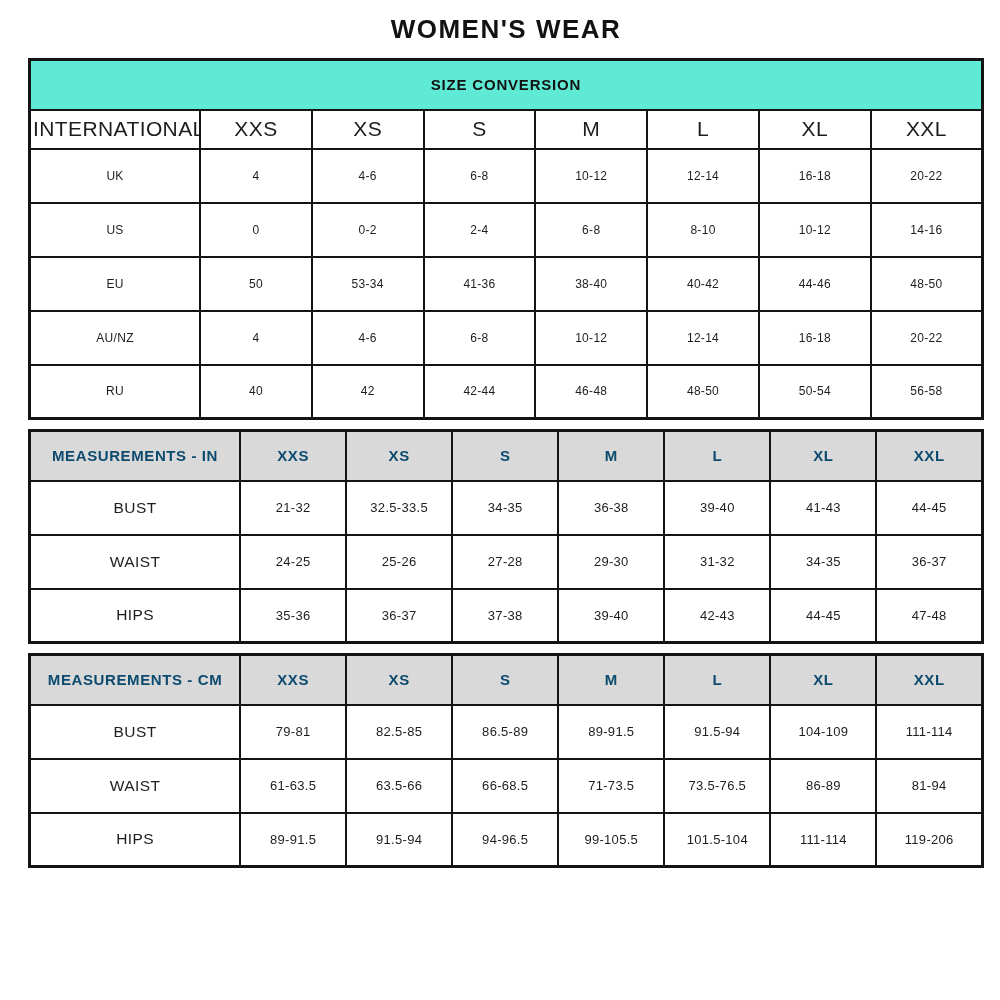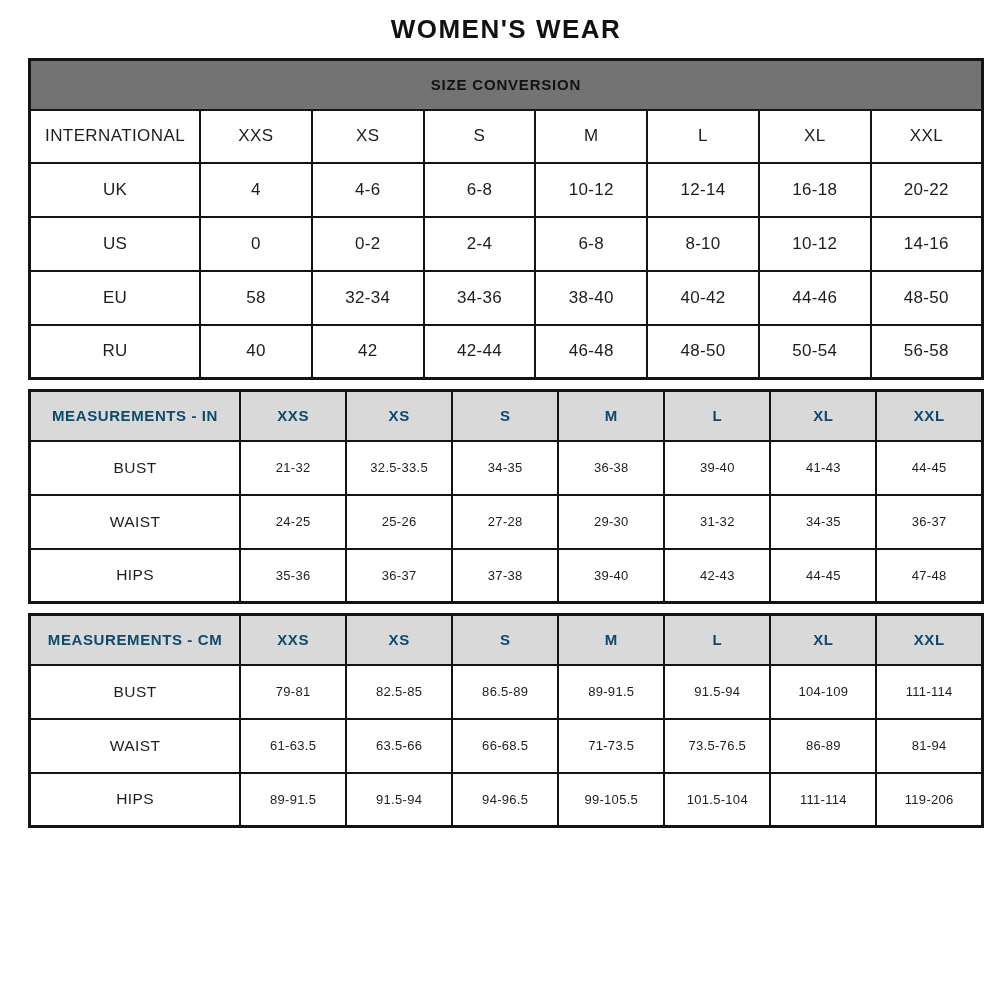--- a/index.html
+++ b/index.html
@@ -29,36 +29,36 @@
   }
   th, td {
     border: 2px solid #141414;
     text-align: center;
     vertical-align: middle;
     padding: 0 2px;
     overflow: hidden;
   }
   
   .conv-table .title-cell {
-    background: #737373;
+    background: #5eead4;
     height: 50px;
     font-size: 15px;
     font-weight: 700;
     letter-spacing: 0.8px;
     color: #121212;
   }
   .conv-table .hdr-cell {
-    height: 53px;
-    font-size: 17px;
+    height: 39px;
+    font-size: 21px;
     font-weight: 400;
     letter-spacing: 0.4px;
   }
   .conv-table td {
     height: 54px;
-    font-size: 17px;
+    font-size: 12px;
     letter-spacing: 0.3px;
   }
   
   .meas-table th {
     background: #d9d9d9;
     height: 50px;
     font-size: 15px;
     font-weight: 700;
     letter-spacing: 0.6px;
     color: #0c4a6e;
@@ -122,27 +122,37 @@
           <td>0</td>
           <td>0-2</td>
           <td>2-4</td>
           <td>6-8</td>
           <td>8-10</td>
           <td>10-12</td>
           <td>14-16</td>
         </tr>
         <tr>
           <td class="row-label">EU</td>
-          <td>58</td>
-          <td>32-34</td>
-          <td>34-36</td>
+          <td>50</td>
+          <td>53-34</td>
+          <td>41-36</td>
           <td>38-40</td>
           <td>40-42</td>
           <td>44-46</td>
           <td>48-50</td>
+        </tr>
+        <tr>
+          <td class="row-label">AU/NZ</td>
+          <td>4</td>
+          <td>4-6</td>
+          <td>6-8</td>
+          <td>10-12</td>
+          <td>12-14</td>
+          <td>16-18</td>
+          <td>20-22</td>
         </tr>
         <tr>
           <td class="row-label">RU</td>
           <td>40</td>
           <td>42</td>
           <td>42-44</td>
           <td>46-48</td>
           <td>48-50</td>
           <td>50-54</td>
           <td>56-58</td>

